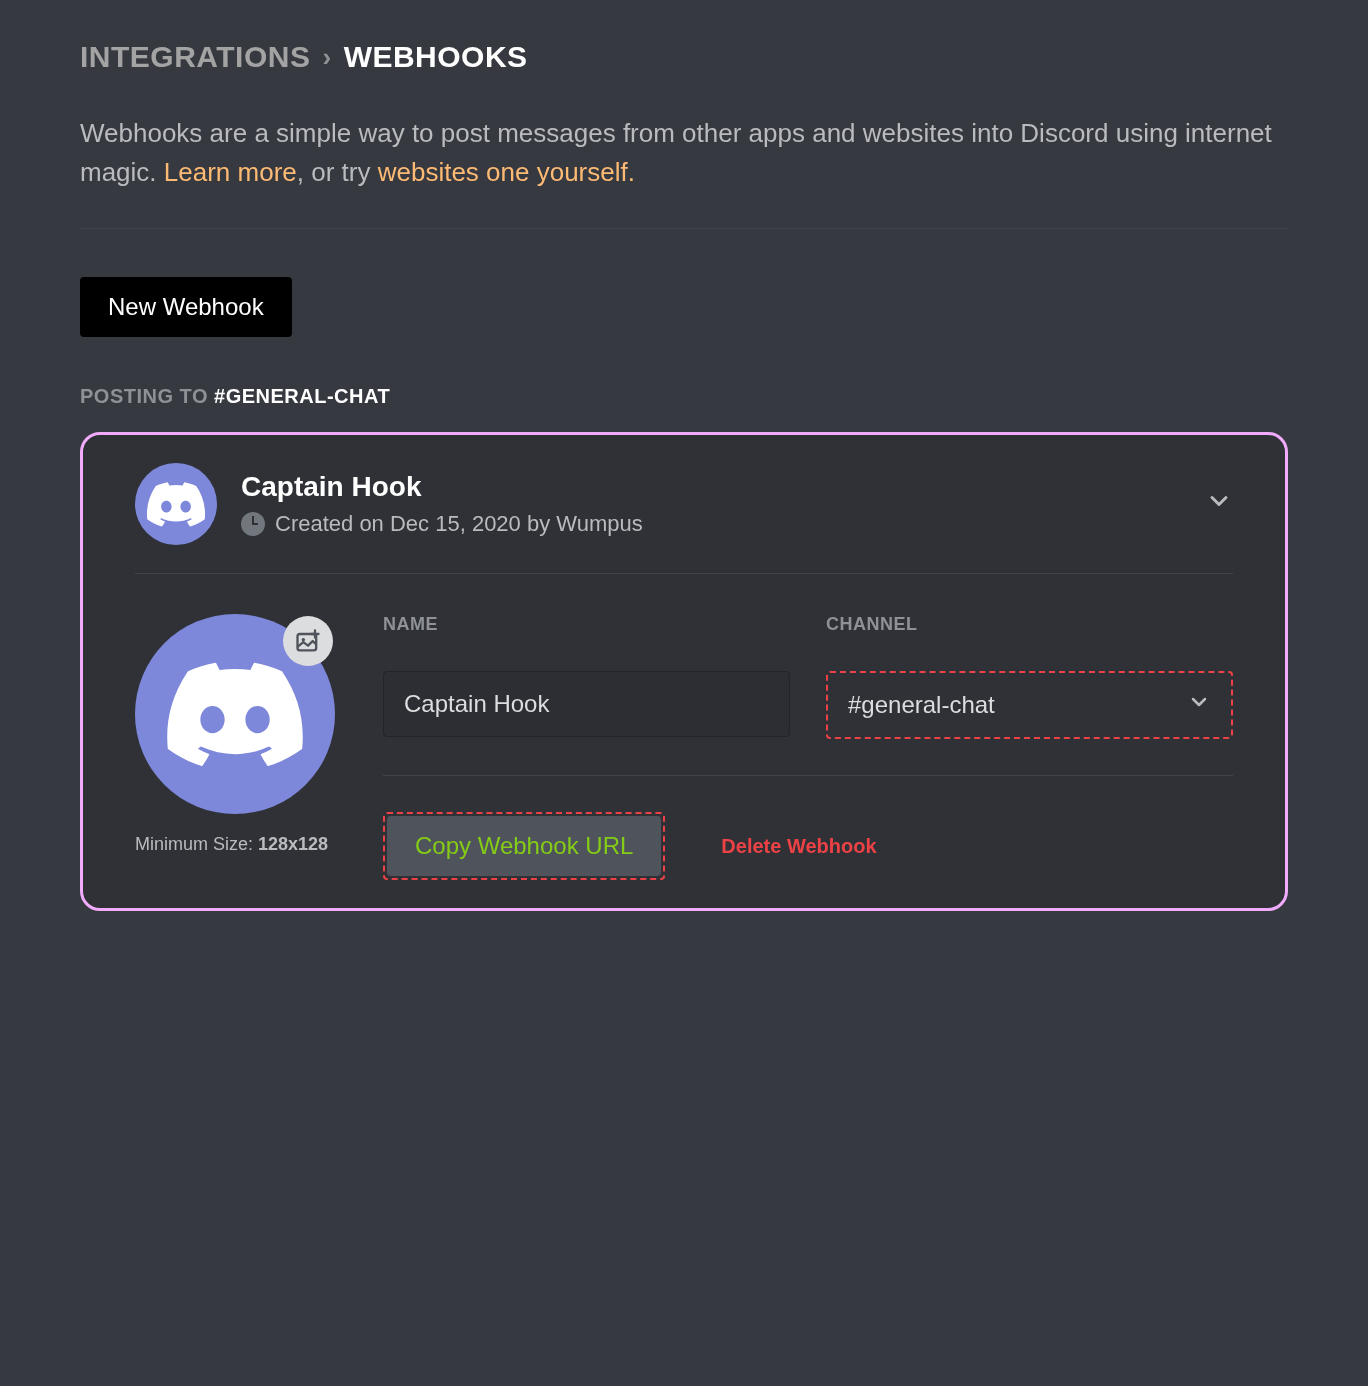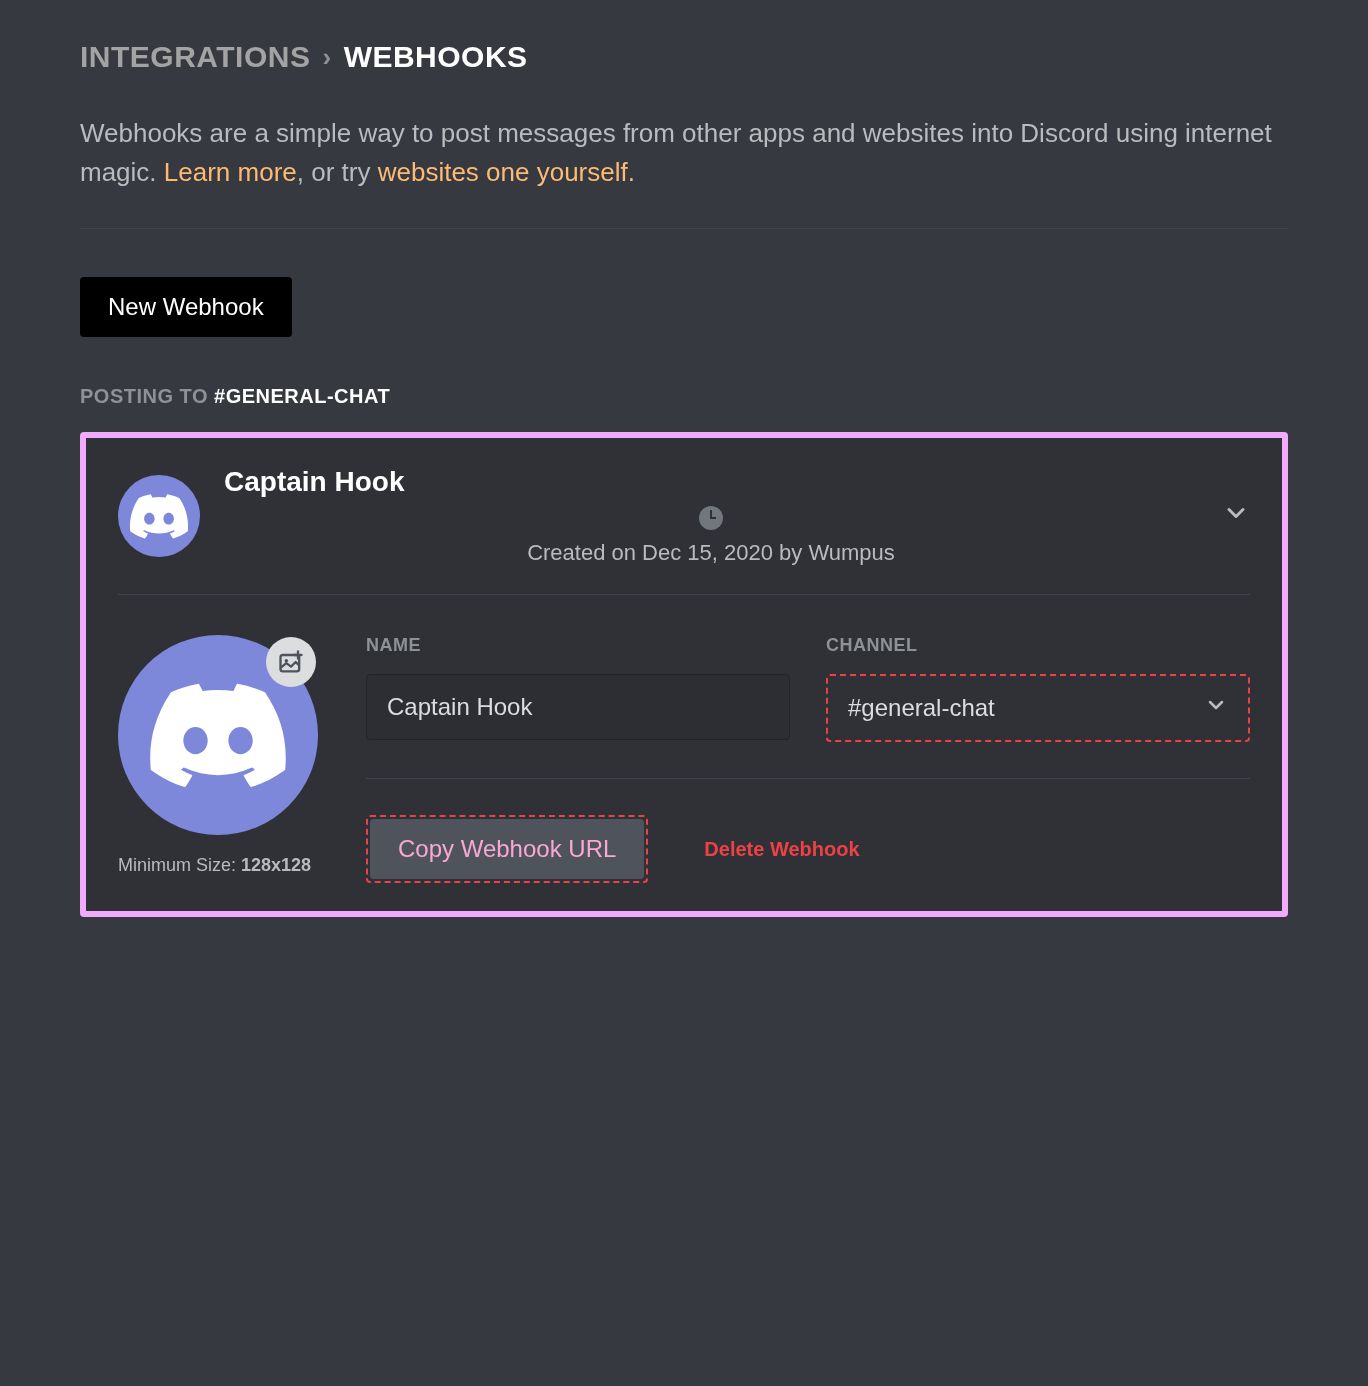--- a/index.html
+++ b/index.html
@@ -64,23 +64,23 @@
       font-weight: 700;
       color: #8e9297;
       letter-spacing: 0.5px;
       margin-bottom: 24px;
     }
     .posting-label .channel-name {
       color: #ffffff;
     }
     .webhook-card {
       background: #2f3136;
-      border: 6px solid #f0abfc;
-      border-radius: 4px;
-      padding: 28px 32px;
+      border: 3px solid #f0abfc;
+      border-radius: 20px;
+      padding: 28px 52px;
     }
     .webhook-header {
       display: flex;
       align-items: center;
       gap: 24px;
       padding-bottom: 28px;
       border-bottom: 1px solid #40444b;
       margin-bottom: 40px;
       cursor: pointer;
     }
@@ -102,21 +102,20 @@
       font-weight: 600;
       color: #ffffff;
       margin-bottom: 8px;
     }
     .webhook-meta {
       display: flex;
       align-items: center;
       gap: 10px;
       color: #b9bbbe;
       font-size: 22px;
-      flex-direction: column;
     }
     .clock-icon {
       width: 24px;
       height: 24px;
       background: #72767d;
       border-radius: 50%;
       position: relative;
       flex-shrink: 0;
     }
     .clock-icon::before {
@@ -190,21 +189,21 @@
       border-bottom: 1px solid #40444b;
     }
     .form-field {
       flex: 1;
     }
     .field-label {
       font-size: 18px;
       font-weight: 700;
       color: #8e9297;
       letter-spacing: 0.5px;
-      margin-bottom: 18px;
+      margin-bottom: 36px;
       display: block;
     }
     .text-input {
       width: 100%;
       background: #2c2e33;
       border: 1px solid #222428;
       border-radius: 4px;
       padding: 18px 20px;
       font-size: 24px;
       color: #dcddde;
@@ -242,21 +241,21 @@
       align-items: center;
     }
     .copy-btn-wrapper {
       border: 2px dashed #ed4245;
       border-radius: 4px;
       padding: 2px;
       display: inline-block;
     }
     .copy-btn {
       background: #4f545c;
-      color: #f9a8d4;
+      color: #84cc16;
       border: none;
       padding: 16px 28px;
       font-size: 24px;
       font-weight: 500;
       border-radius: 4px;
       cursor: pointer;
     }
     .delete-btn {
       background: transparent;
       color: #ed4245;

